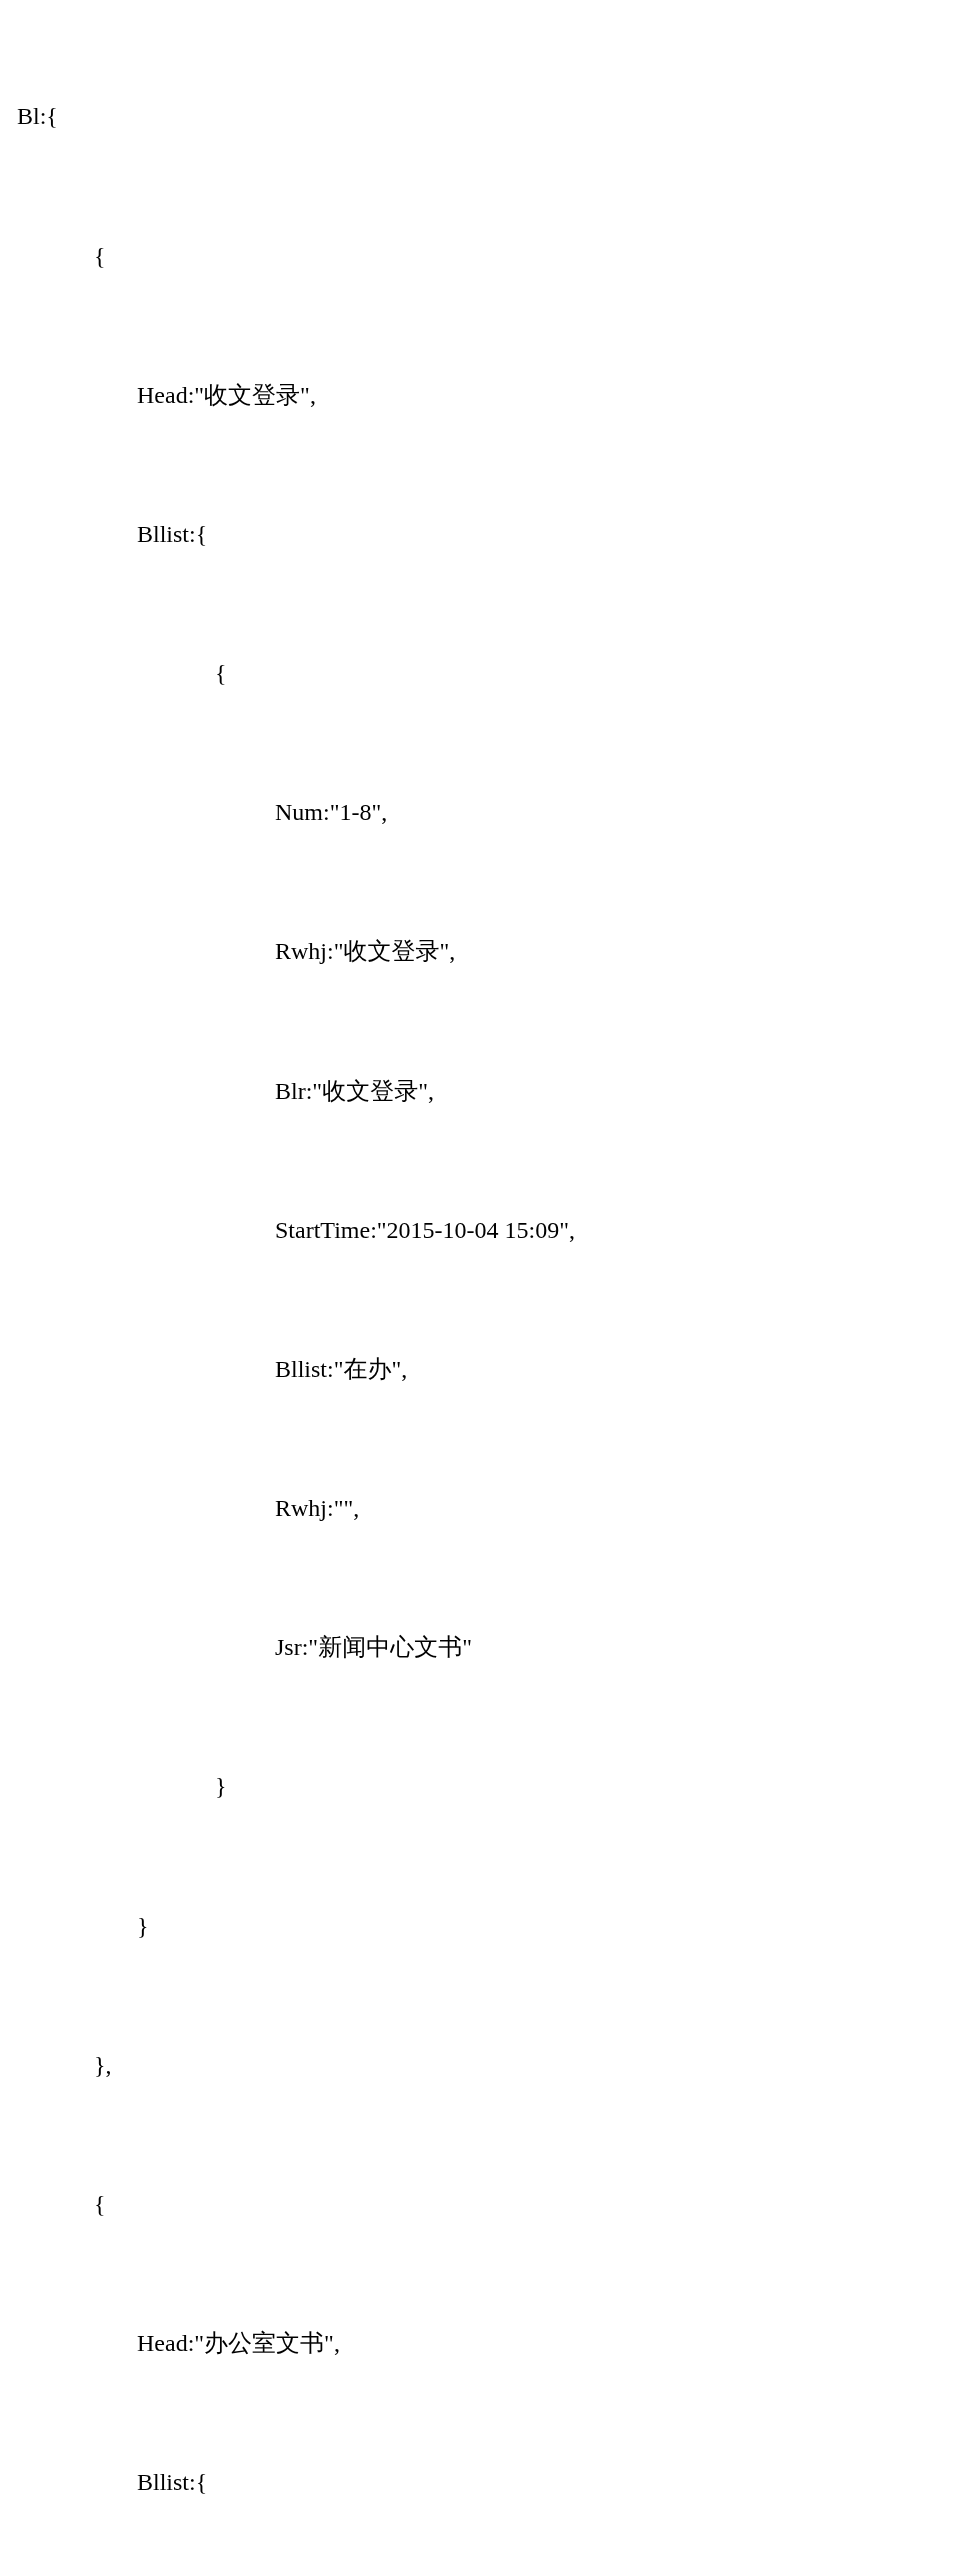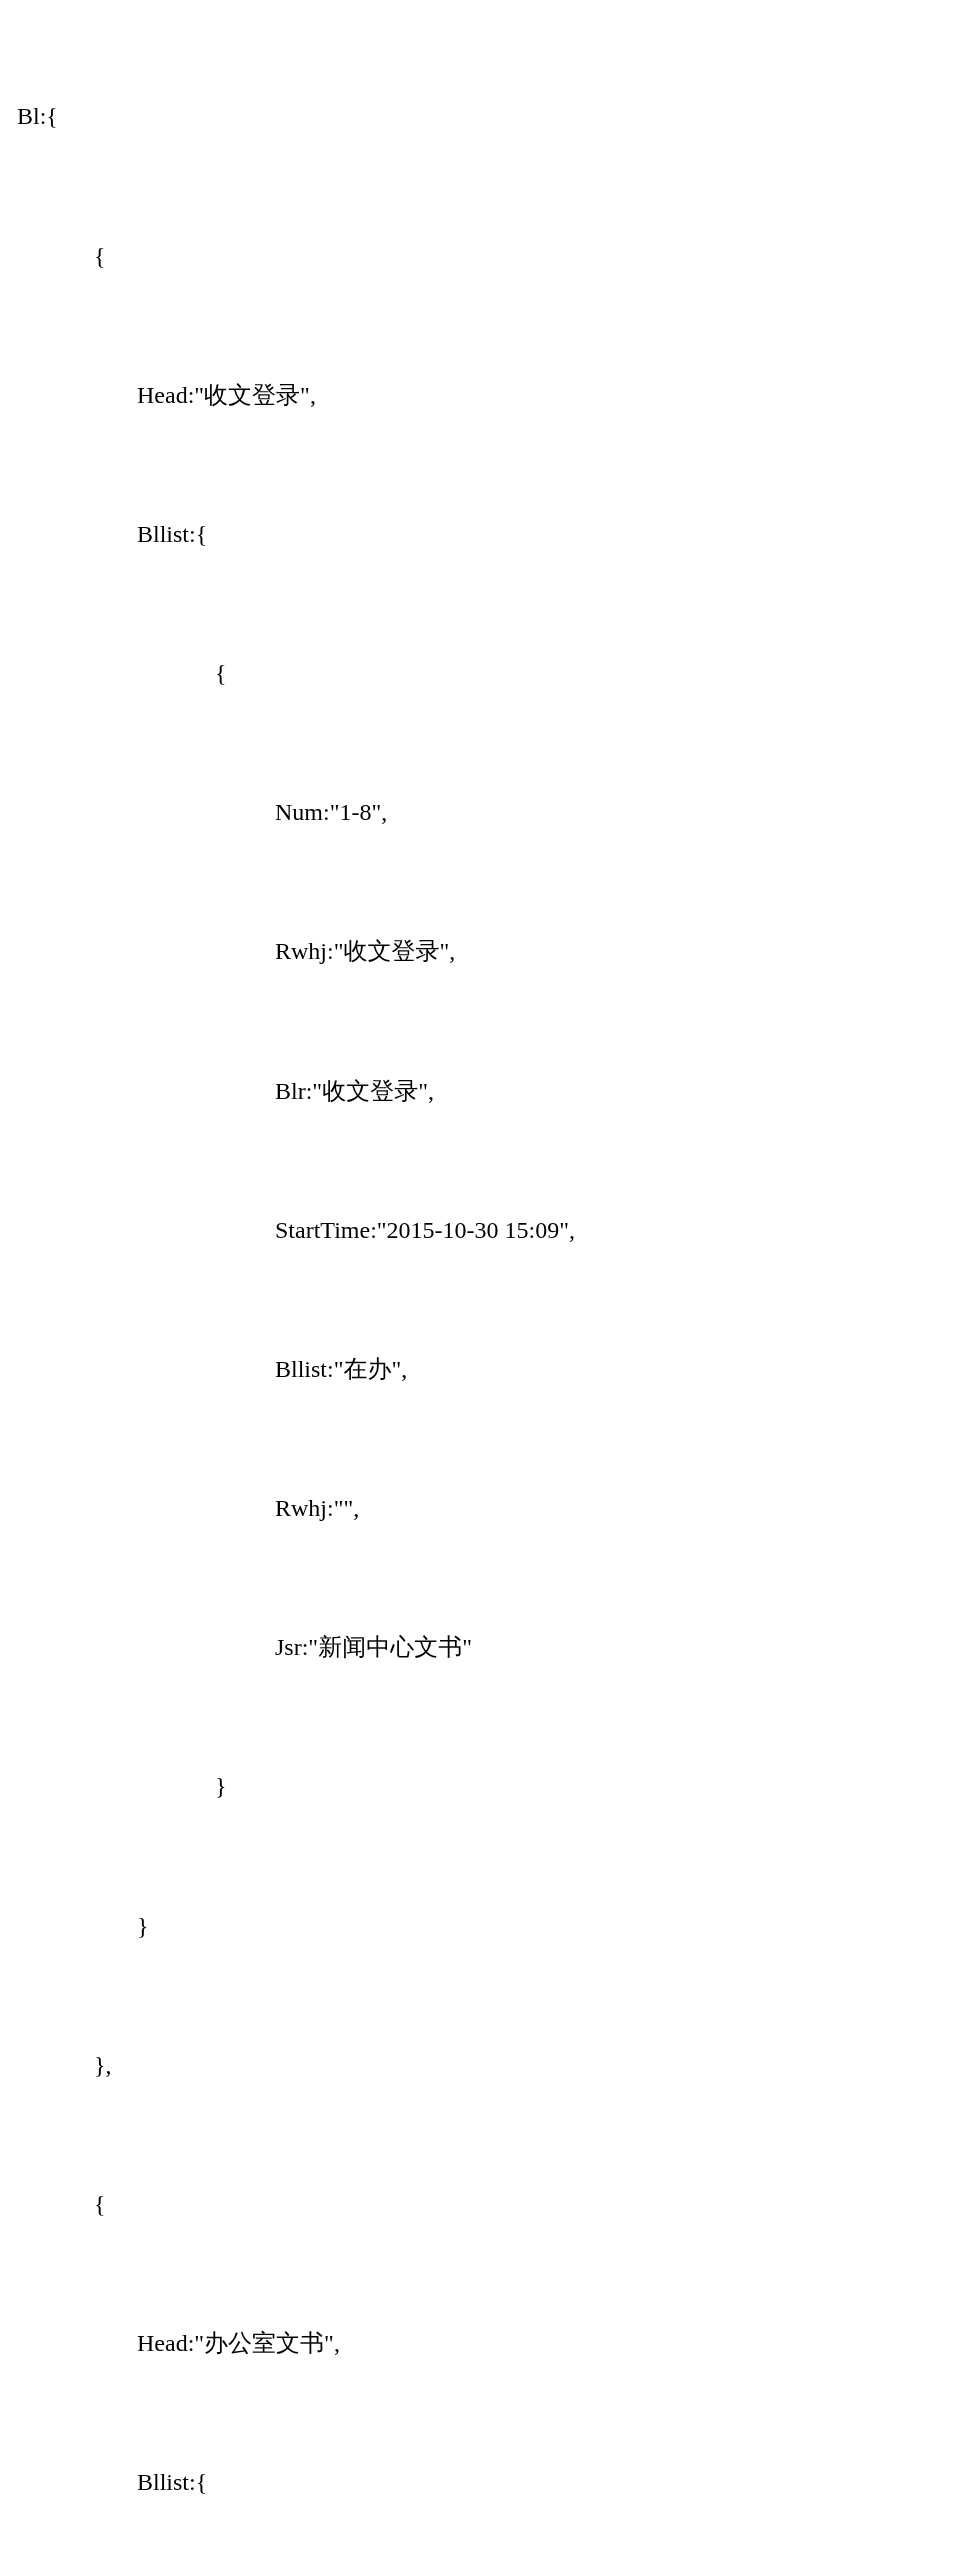--- a/index.html
+++ b/index.html
@@ -39,21 +39,21 @@
 <div class="line indent2"><span>Bllist</span><span>:{</span></div>
 
 <div class="line indent3"><span>{</span></div>
 
 <div class="line indent4"><span>Num</span><span>:"</span><span>1-8</span><span>",</span></div>
 
 <div class="line indent4"><span>Rwhj</span><span>:"</span><span>收文登录</span><span>",</span></div>
 
 <div class="line indent4"><span>Blr</span><span>:"</span><span>收文登录</span><span>",</span></div>
 
-<div class="line indent4"><span>StartTime</span><span>:"</span><span>2015-10-30 15:09</span><span>",</span></div>
+<div class="line indent4"><span>StartTime</span><span>:"</span><span>2015-10-04 15:09</span><span>",</span></div>
 
 <div class="line indent4"><span>Bllist</span><span>:"</span><span>在办</span><span>",</span></div>
 
 <div class="line indent4"><span>Rwhj</span><span>:"</span><span></span><span>",</span></div>
 
 <div class="line indent4"><span>Jsr</span><span>:"</span><span>新闻中心文书</span><span>"</span></div>
 
 <div class="line indent3"><span>}</span></div>
 
 <div class="line indent2"><span>}</span></div>

